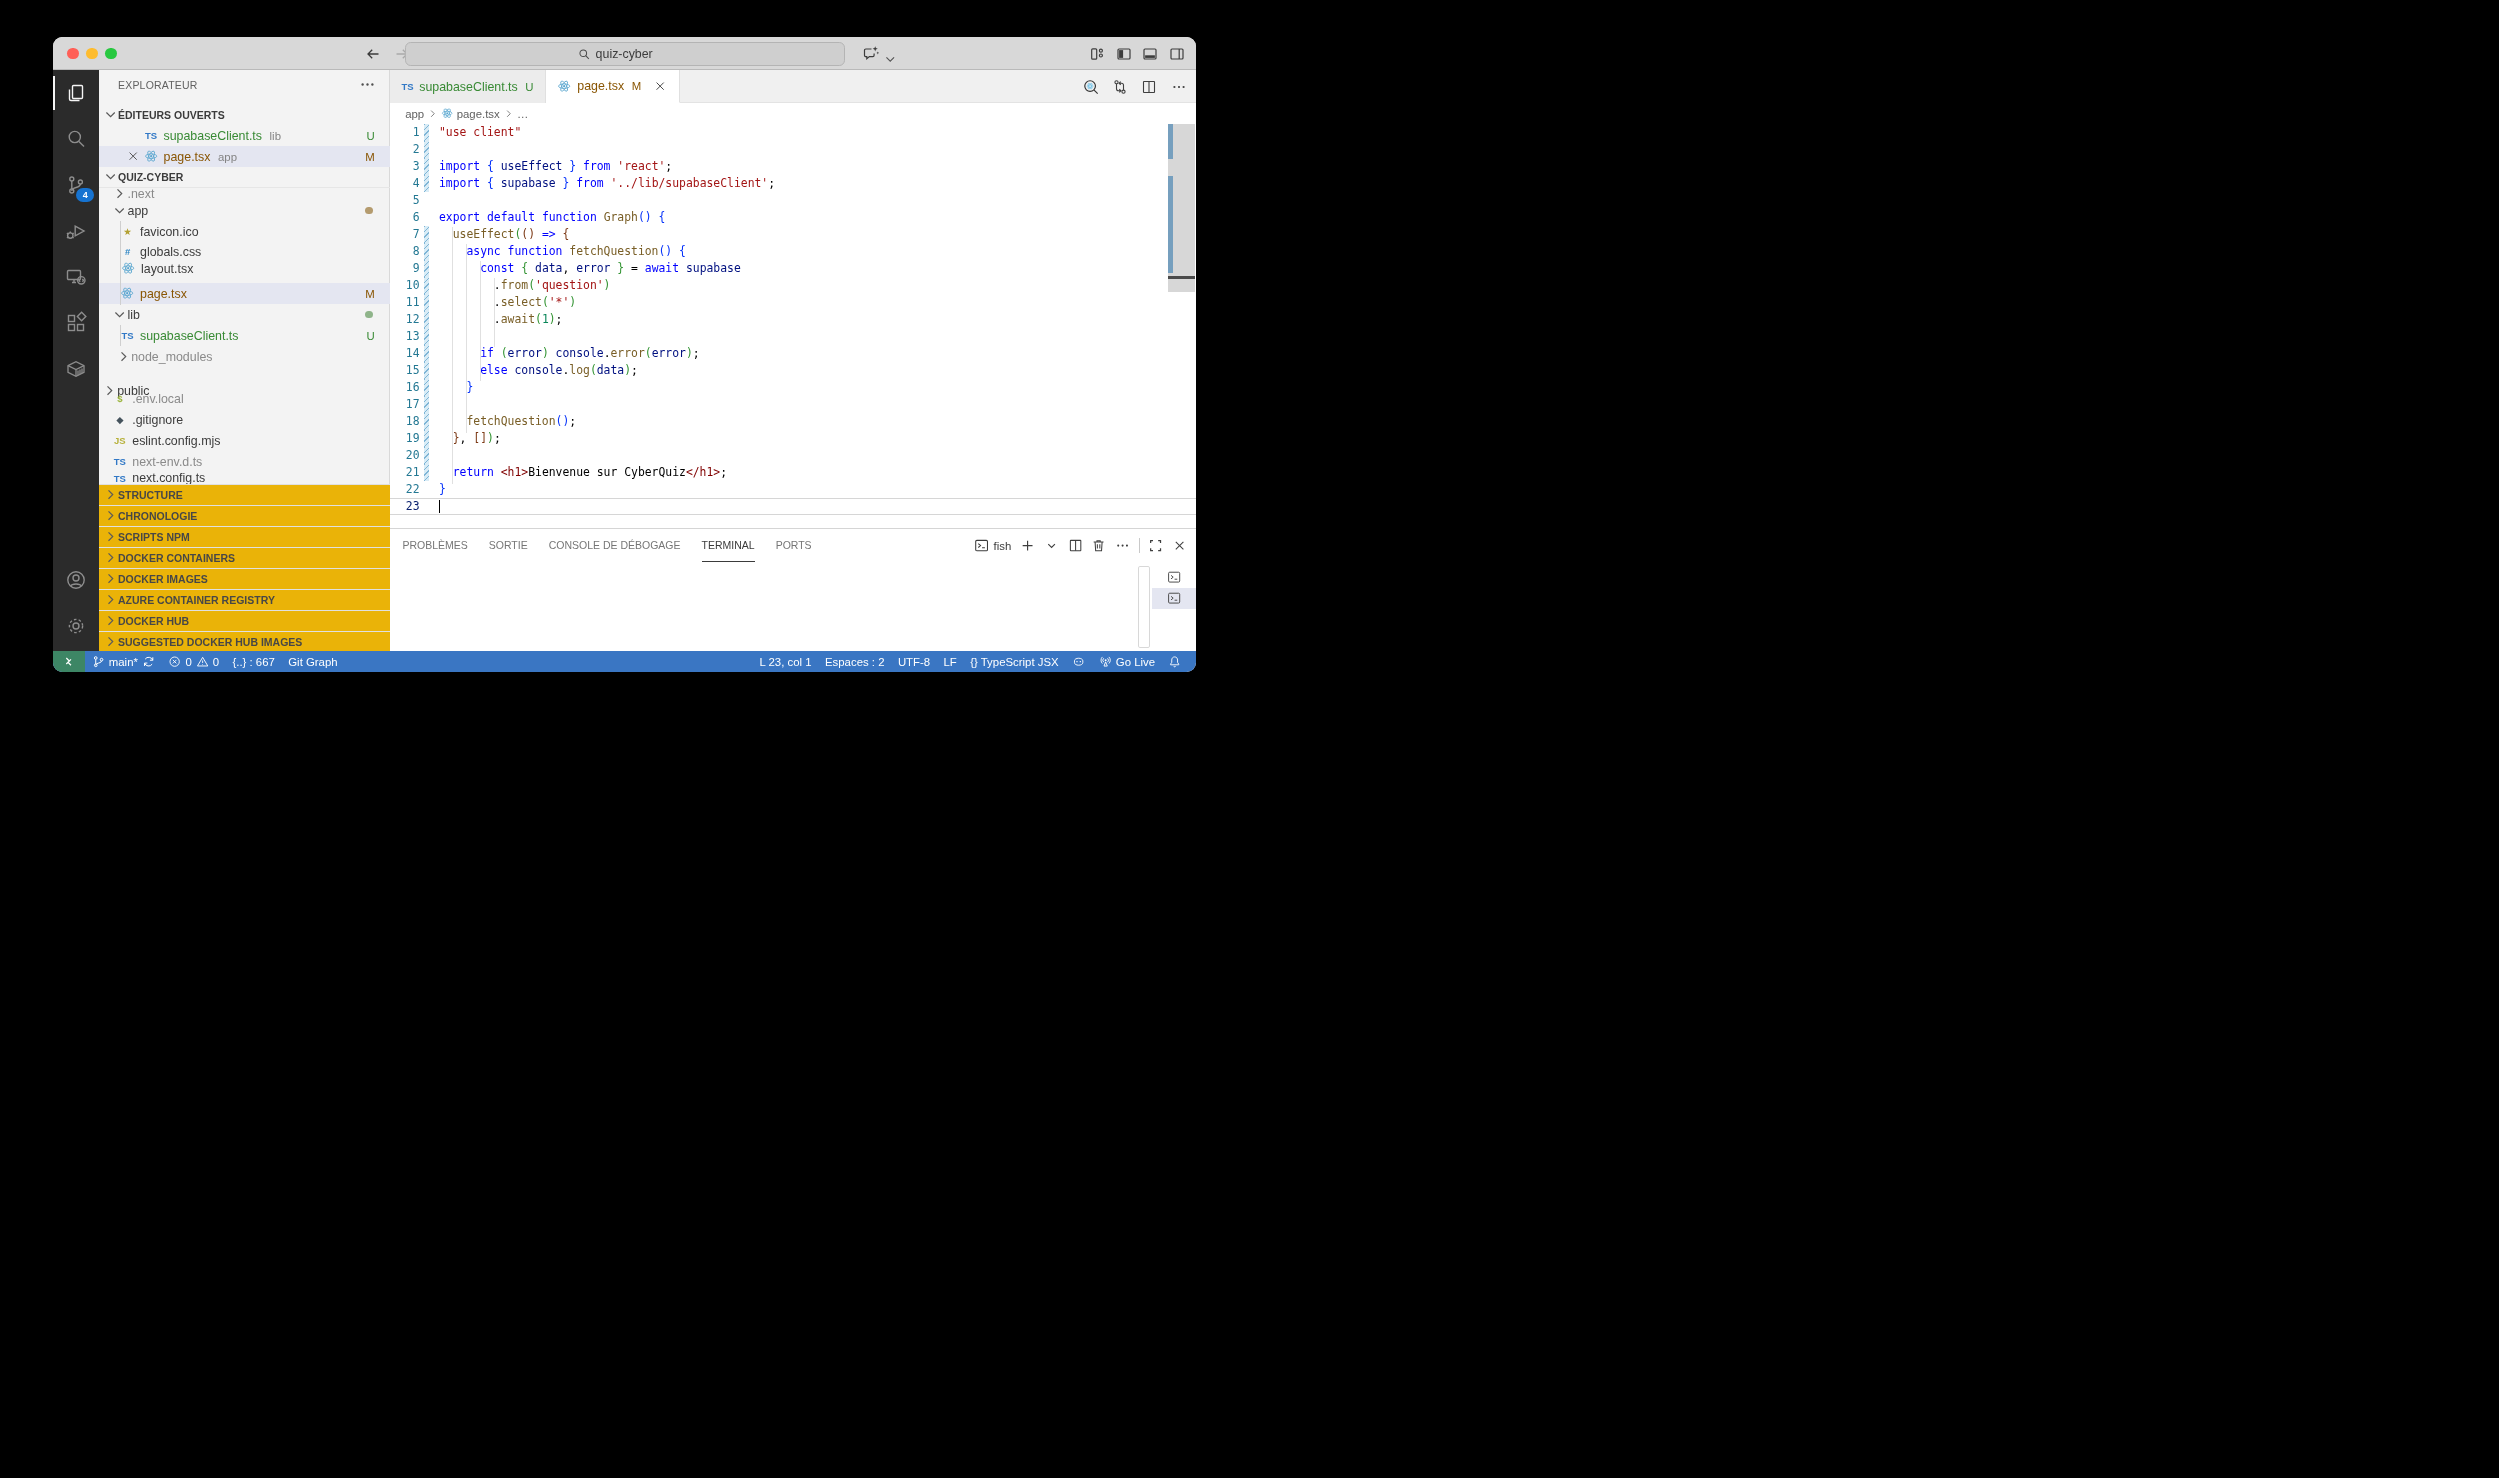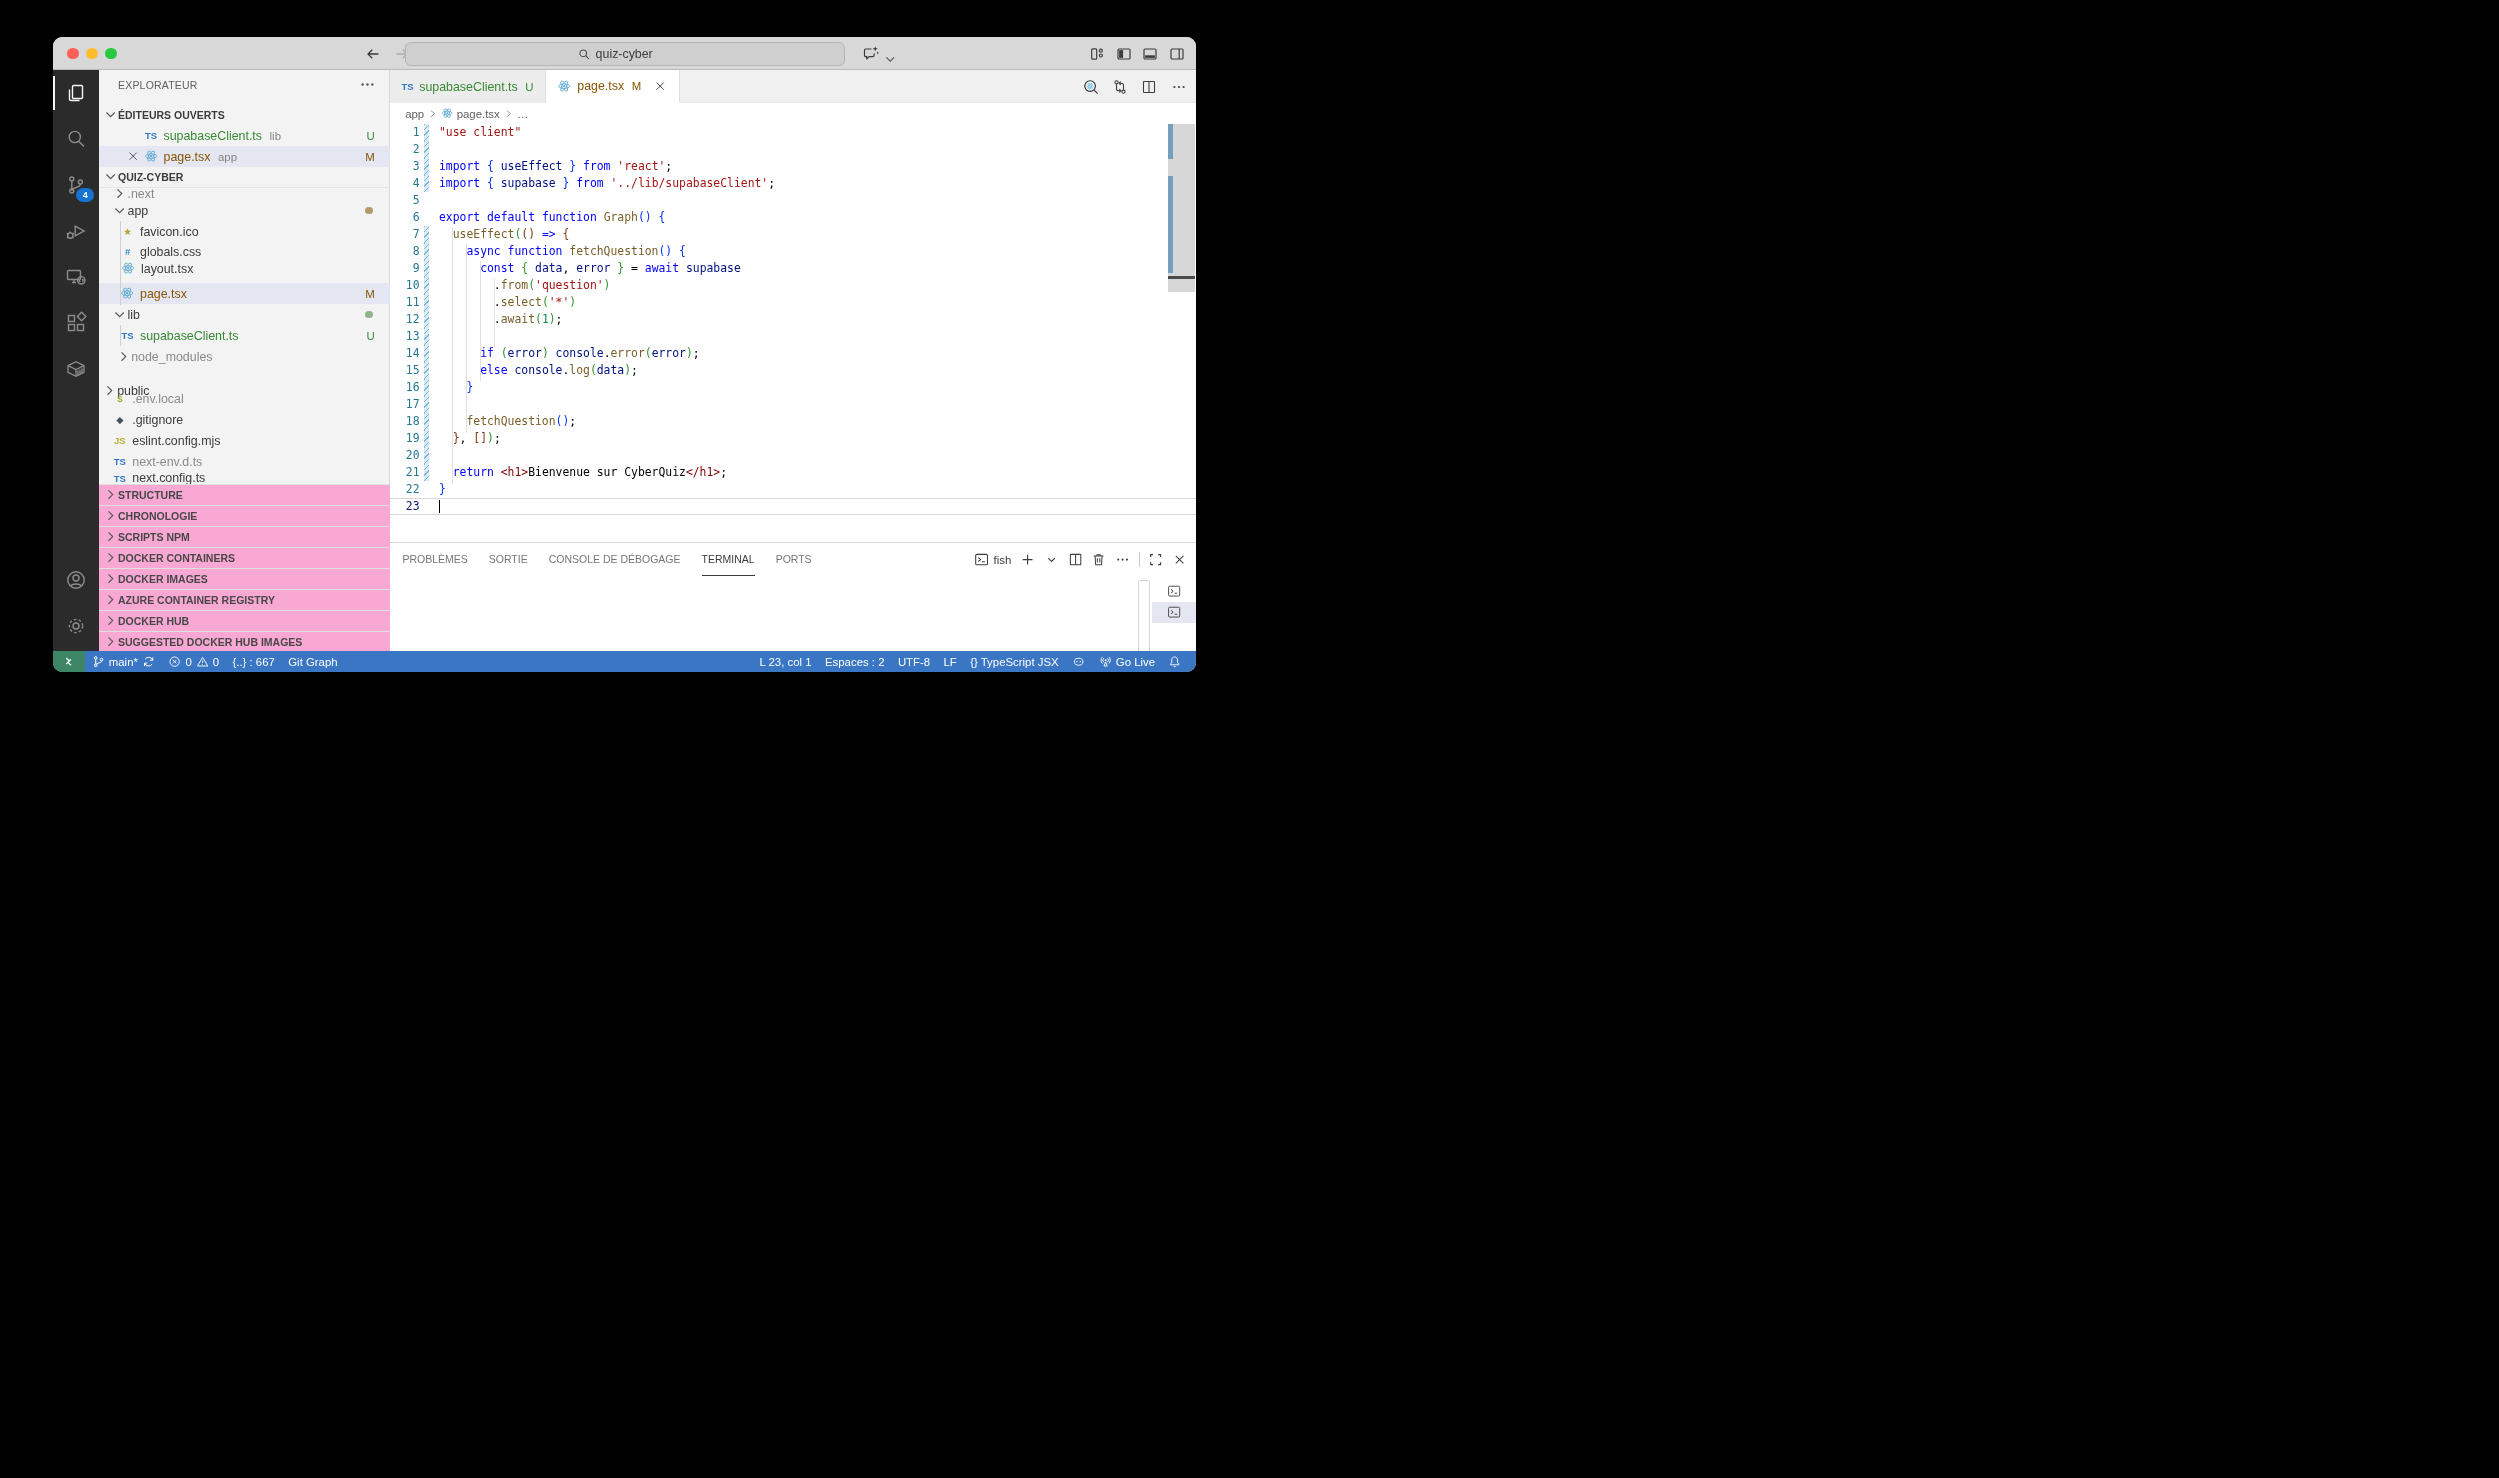--- a/index.html
+++ b/index.html
@@ -46,21 +46,21 @@
   .trow .chev svg{width:15.2px;height:15.2px;display:block;}
   .trow .ficon{width:15.2px;flex:none;text-align:center;font-size:9.5px;font-weight:700;margin-right:4.8px;}
   .trow .ficon svg{width:14.3px;height:14.3px;display:block;margin:0 auto;}
   .trow .flabel{white-space:nowrap;}
   .trow .fdesc{margin-left:7.6px;font-size:11.4px;color:#848484;}
   .trow .rbadge{position:absolute;right:15.2px;font-size:11.4px;}
   .trow .rdot{position:absolute;right:17px;width:7.6px;height:7.6px;border-radius:50%;}
   .trow .closex{width:15.2px;height:15.2px;color:#555;margin:0 2.9px 0 17px;flex:none;}
   .trow .closex svg{width:14.3px;height:14.3px;}
   .trow.hdr{font-size:10.5px;font-weight:700;color:#3b3b3b;}
-  .trow.sect{font-size:10.5px;font-weight:700;color:#474747;border-top:1px solid #e0e0e0;background:#f9a8d4;}
+  .trow.sect{font-size:10.5px;font-weight:700;color:#474747;border-top:1px solid #e0e0e0;background:#eab308;}
   .muted .flabel{color:#8a8a8a;}
   .untracked{color:#388a34;} .modified{color:#895503;}
   .tguide{position:absolute;left:21px;width:1px;background:#cfcfcf;}
   
   .egroup{flex:1;display:flex;flex-direction:column;min-width:0;background:#fff;}
   .tabsbar{height:33px;background:#f0f0f0;display:flex;flex:none;position:relative;border-bottom:1px solid #e3e3e3;box-sizing:border-box;}
   .tab{height:33px;display:flex;align-items:center;padding:0 11.4px;font-size:12.4px;gap:5.7px;background:#ececec;border-right:1px solid #e0e0e0;box-sizing:border-box;}
   .tab.active{background:#fff;border-bottom:1px solid #fff;}
   .tab .ficon{font-size:9.5px;font-weight:700;}
   .tab .ficon svg{width:14.3px;height:14.3px;display:block;}
@@ -86,21 +86,21 @@
   .cursor{position:absolute;left:49px;top:1.9px;width:1.4px;height:13.3px;background:#000;}
   .tk-kw{color:#0000ff;} .tk-str{color:#a31515;} .tk-fn{color:#795e26;} .tk-vr{color:#001080;}
   .tk-num{color:#098658;} .tk-b1{color:#0431fa;} .tk-b2{color:#319331;} .tk-b3{color:#7b3814;}
   .tk-tag{color:#800000;} .tk-pl{color:#000000;}
   .guide{position:absolute;width:1px;background:#e0e0e0;}
   .overview{position:absolute;top:0;right:0;width:29px;height:100%;}
   .ov-slider{position:absolute;left:1px;top:0;width:27px;height:168px;background:rgba(110,110,110,.28);}
   .ov-deco{position:absolute;left:1px;width:4.8px;background:#769fbe;}
   .ov-cursor{position:absolute;left:1px;width:27px;height:2.9px;background:#4a4a4a;}
   
-  .panel{height:109px;flex:none;border-top:1px solid #d5d5d5;position:relative;background:#fff;box-sizing:border-box;}
+  .panel{height:123px;flex:none;border-top:1px solid #d5d5d5;position:relative;background:#fff;box-sizing:border-box;}
   .ptabs{height:33px;display:flex;align-items:center;padding-left:12.4px;gap:21px;}
   .ptab{font-size:10.5px;color:#767676;height:33px;line-height:33px;box-sizing:border-box;}
   .ptab.active{color:#3b3b3b;border-bottom:1px solid #3b3b3b;}
   .pactions{position:absolute;right:8.6px;top:0;height:33px;display:flex;align-items:center;gap:8.6px;color:#3f3f3f;}
   .pactions .icn svg{width:15.2px;height:15.2px;display:block;}
   .pa-shell{display:flex;align-items:center;gap:4.8px;font-size:11.4px;color:#3c3c3c;text-align:center;}
   .pa-div{width:1px;height:14.3px;background:#c9c9c9;}
   .pcontent{position:absolute;left:0;top:33px;right:0;bottom:0;font-family:"DejaVu Sans Mono",monospace;font-size:11.4px;}
   .termline{position:absolute;left:10.5px;top:7.6px;white-space:pre;color:#1e1e1e;}
   .t-green{color:#2d7d2d;}

